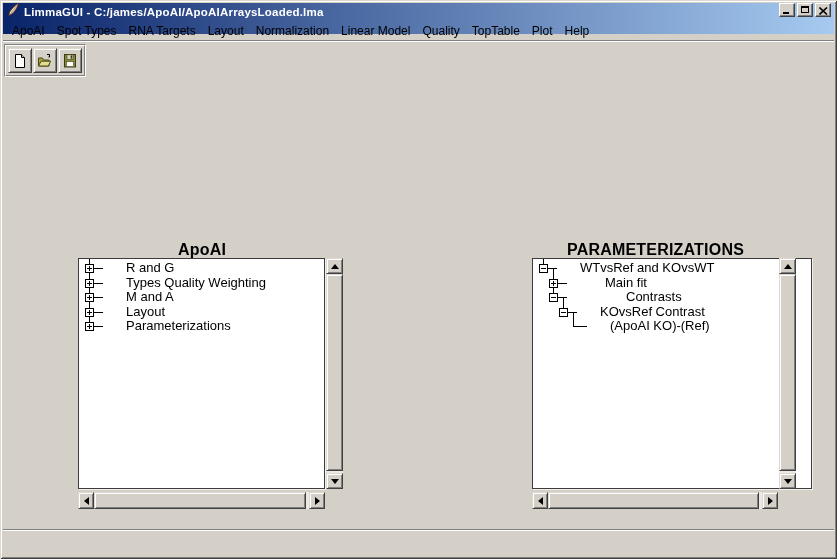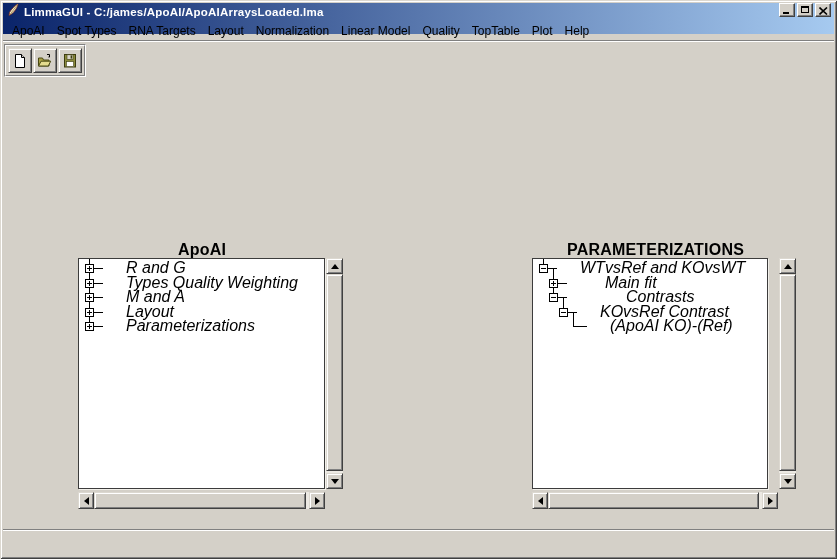--- a/index.html
+++ b/index.html
@@ -54,27 +54,27 @@
     box-shadow:inset 1px 1px 0 #fff, inset -1px -1px 0 #808080;
     display:flex;align-items:center;justify-content:center;}
   
   .panel-title{position:absolute;top:241px;font-size:16px;font-weight:bold;text-align:center;
     letter-spacing:.2px;}
   .panel-title.left{left:78px;width:248px;}
   .panel-title.right{left:532px;width:247px;}
   .treebox{position:absolute;top:258px;height:231px;background:#fff;box-sizing:border-box;
     border:1px solid #3c3c3c;overflow:hidden;box-shadow:1px 1px 0 #f2f0ea;}
   .treebox.left{left:78px;width:247px;}
-  .treebox.right{left:532px;width:236px;}
+  .treebox.right{left:532px;width:280px;}
   .tline{position:absolute;background:#000;}
   .tbox{position:absolute;width:9px;height:9px;background:#fff;box-sizing:border-box;
     border:1px solid #000;}
   .tb-h{position:absolute;left:1px;top:3px;width:5px;height:1px;background:#000;}
   .tb-v{position:absolute;left:3px;top:1px;width:1px;height:5px;background:#000;}
-  .tlabel{position:absolute;font-size:16px;line-height:14px;white-space:nowrap;font-style:italic;}
+  .tlabel{position:absolute;font-size:13px;line-height:14px;white-space:nowrap;}
   
   .vscroll{position:absolute;top:258px;width:17px;height:231px;background:#ece9e3;}
   .vscroll.left{left:326px;} .vscroll.right{left:779px;}
   .hscroll{position:absolute;top:492px;height:17px;background:#ece9e3;}
   .hscroll.left{left:78px;width:247px;} .hscroll.right{left:532px;width:246px;}
   .sb-piece{position:absolute;background:#d4d0c8;box-sizing:border-box;
     border:1px solid;border-color:#dcd8d0 #404040 #404040 #dcd8d0;
     box-shadow:inset 1px 1px 0 #fff, inset -1px -1px 0 #808080;
     display:flex;align-items:center;justify-content:center;}
   .sb-up{left:0;top:0;width:17px;height:16px;}

